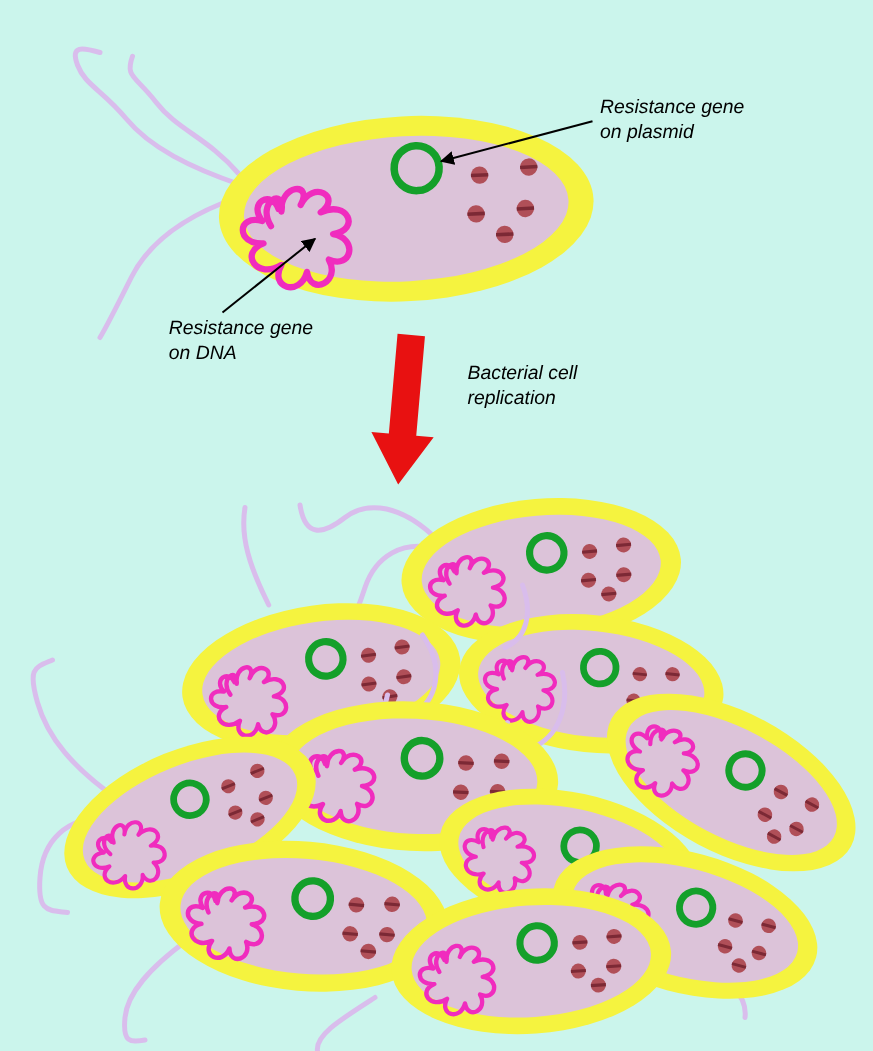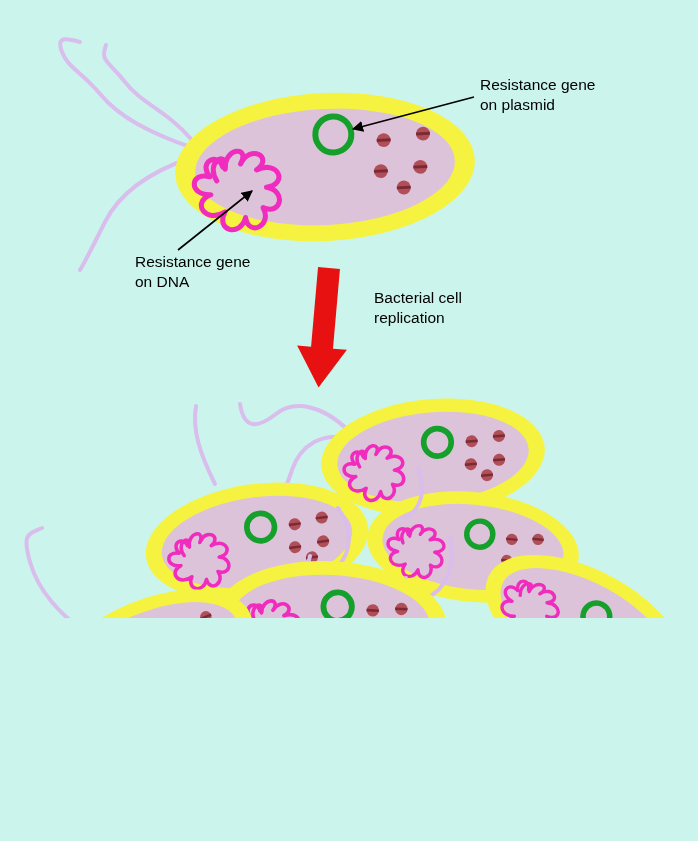--- a/index.html
+++ b/index.html
@@ -3,22 +3,22 @@
 <meta charset="utf-8">
 <title>Recreated screenshot</title>
 <style>
   :root{
     --background:#cbf5ec; --membrane:#f5f33f; --cytoplasm:#dcc3d9;
     --dna:#f02cbe; --plasmid:#14a02a; --granule:#b04f58; --granule_line:#7c2935;
     --arrow:#e81111; --flagella:#d9bdec; --text:#000000;
   }
   html,body{margin:0;padding:0;}
   body{background:var(--background);}
-  .canvas{position:relative;width:698px;height:618px;background:var(--background);
-          font-family:"Liberation Sans",sans-serif;overflow:hidden;}
+  .canvas{position:relative;width:698px;height:841px;background:var(--background);
+          font-family:"Liberation Sans",sans-serif;overflow:hidden;font-style:italic;}
   svg{display:block;}
   svg text{font-size:15.5px;fill:var(--text);font-family:"Liberation Sans",sans-serif;}
   .flagellum{fill:none;stroke:var(--flagella);stroke-width:4;stroke-linecap:round;}
   .pointer{stroke:var(--text);stroke-width:1.6;}
   .dna-path{fill:none;stroke:var(--dna);stroke-width:4.5;stroke-linecap:round;stroke-linejoin:round;}
   .membrane{fill:var(--membrane);}
   .cytoplasm{fill:var(--cytoplasm);}
   .plasmid-ring{fill:none;stroke:var(--plasmid);stroke-width:6;}
   .granule-body{fill:var(--granule);}
   .granule-band{fill:var(--granule_line);}

